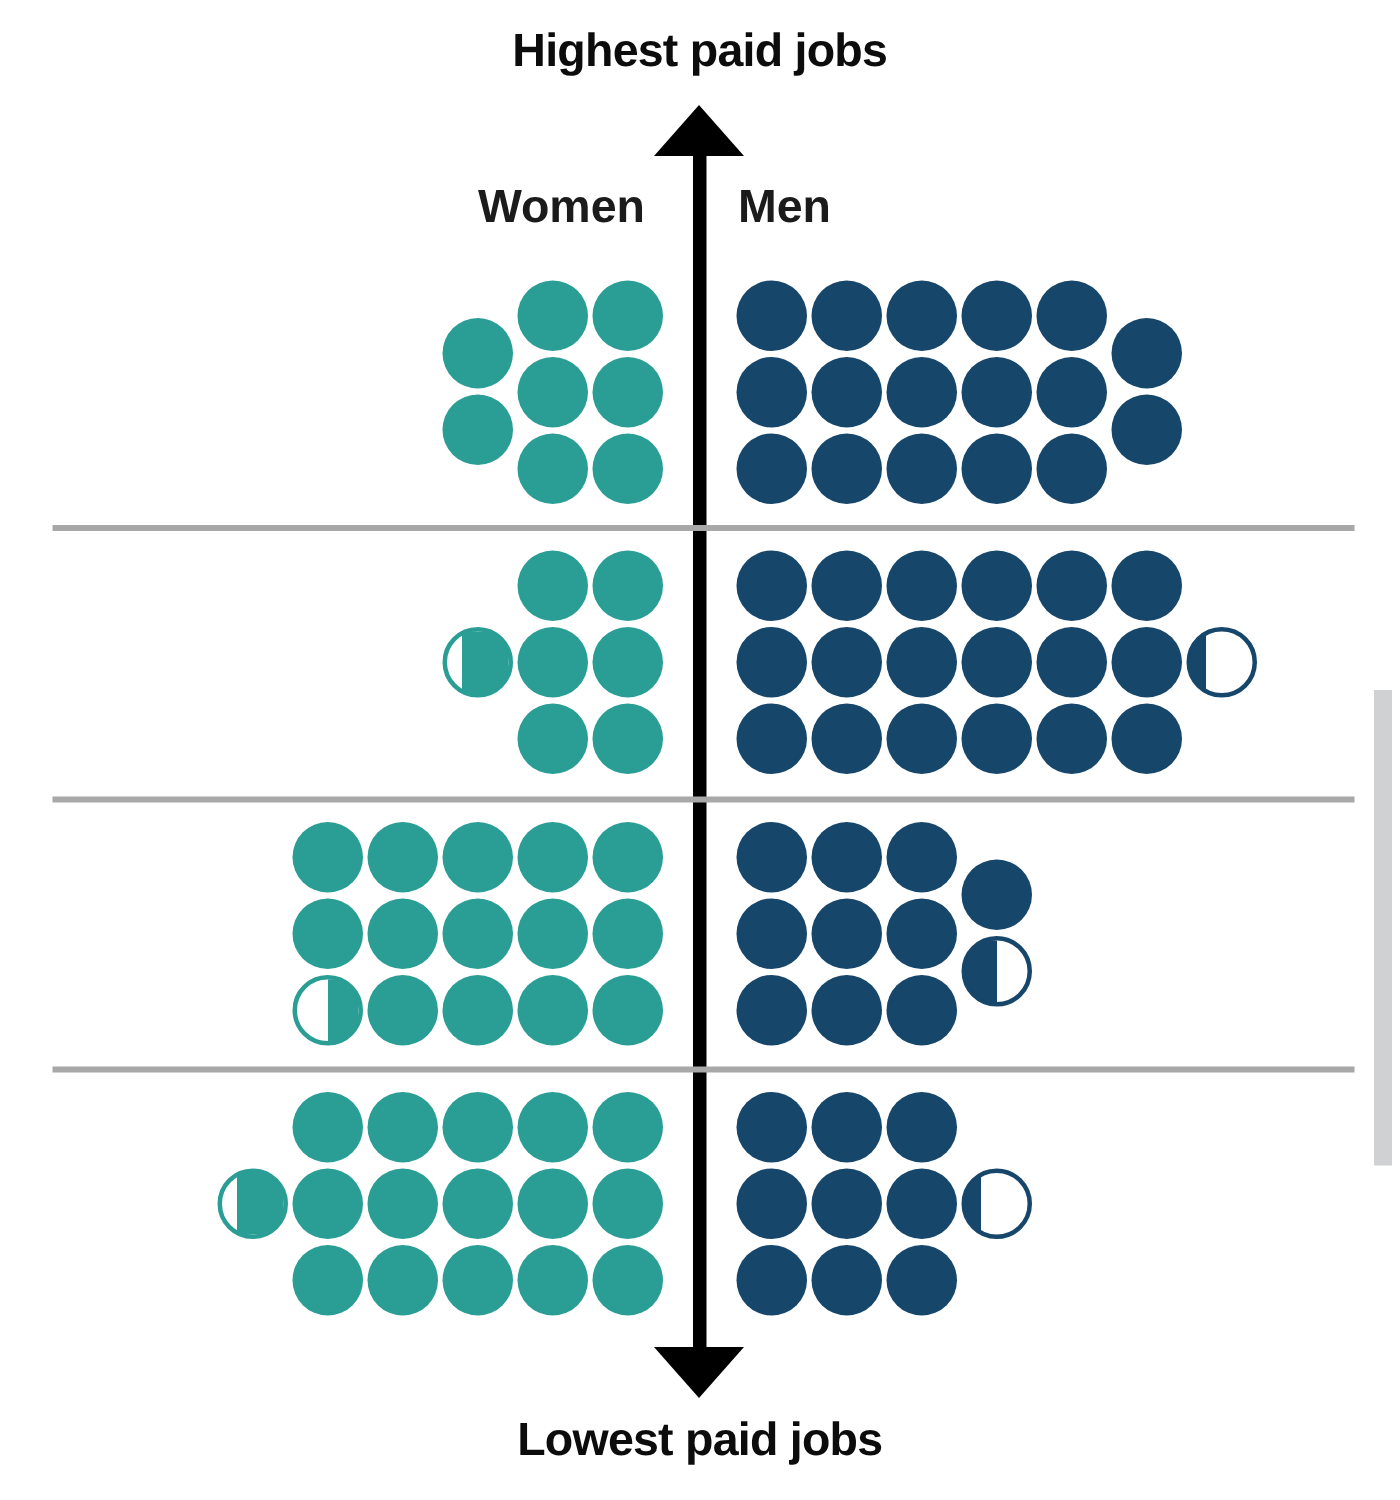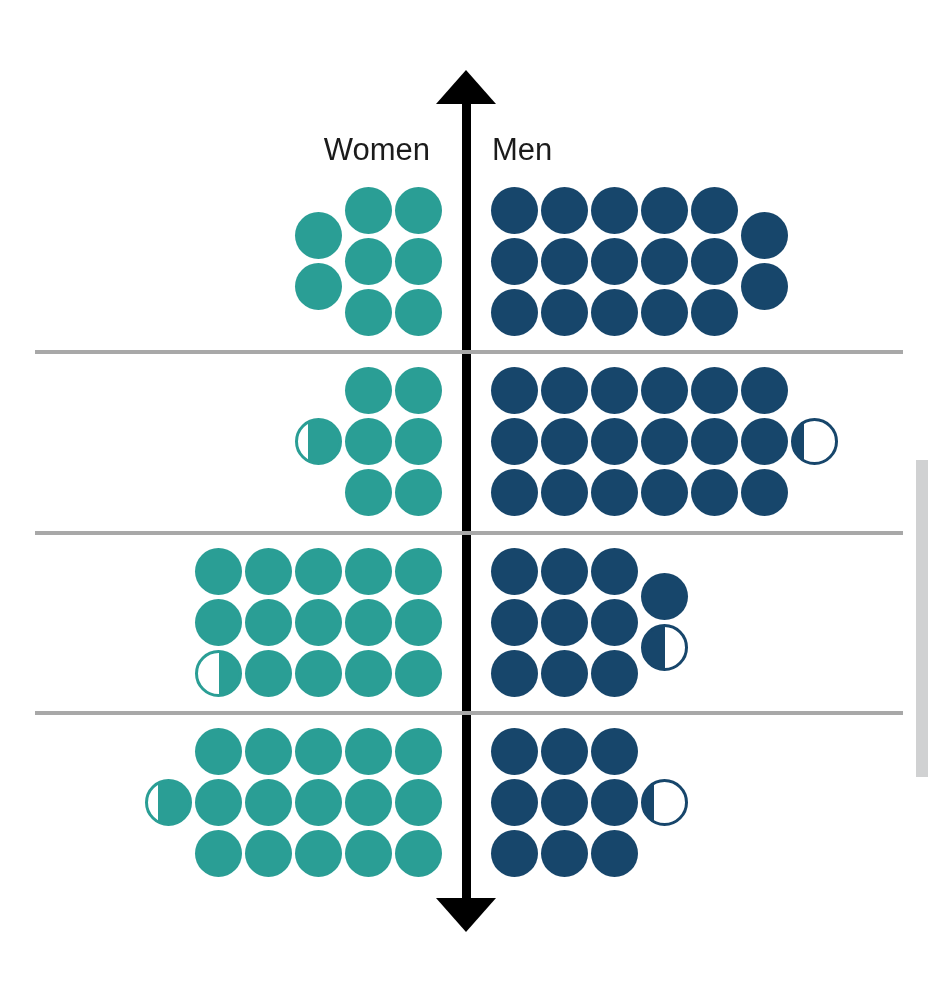--- a/index.html
+++ b/index.html
@@ -13,21 +13,21 @@
   .title{
     position:absolute;left:0;width:933px;
     text-align:center;
     font-size:31px;font-weight:700;color:#0c0c0c;
     letter-spacing:-0.5px;
   }
   .title-top{top:16px;}
   .title-bottom{top:942px;}
   .side-label{
     position:absolute;top:120px;
-    font-size:31px;font-weight:400;color:#1b1b1b;margin-top:12px;
+    font-size:31px;font-weight:700;color:#1b1b1b;
   }
   .label-women{right:503px;}
   .label-men{left:492px;}
   .axis-line{
     position:absolute;left:462px;top:100px;
     width:9px;height:802px;background:#000000;
   }
   .arrow-up{
     position:absolute;left:436px;top:70px;
     width:0;height:0;
@@ -56,20 +56,21 @@
   .scrollbar-thumb{
     position:absolute;left:916px;top:460px;
     width:12px;height:317px;background:#d0d1d2;
   }
 </style>
 </head>
 <body>
 
 <div class="canvas">
 
+  <div class="title title-top">Highest paid jobs</div>
 
   <div class="arrow-up"></div>
   <div class="axis-line"></div>
   <div class="arrow-down"></div>
 
   <div class="side-label label-women">Women</div>
 
   <div class="side-label label-men">Men</div>
 
   <div class="separator sep-1"></div>
@@ -175,16 +176,17 @@
       <div class="dot" style="left: 490.5px; top: 829.5px; background: rgb(23, 70, 107);"></div>
       <div class="dot" style="left: 540.5px; top: 727.5px; background: rgb(23, 70, 107);"></div>
       <div class="dot" style="left: 540.5px; top: 778.5px; background: rgb(23, 70, 107);"></div>
       <div class="dot" style="left: 540.5px; top: 829.5px; background: rgb(23, 70, 107);"></div>
       <div class="dot" style="left: 590.5px; top: 727.5px; background: rgb(23, 70, 107);"></div>
       <div class="dot" style="left: 590.5px; top: 778.5px; background: rgb(23, 70, 107);"></div>
       <div class="dot" style="left: 590.5px; top: 829.5px; background: rgb(23, 70, 107);"></div>
       <div class="dot" style="left: 640.5px; top: 778.5px; border: 3px solid rgb(23, 70, 107); background: linear-gradient(90deg, rgb(23, 70, 107) 25%, rgb(255, 255, 255) 25%);"></div>
     </div>
 
+  <div class="title title-bottom">Lowest paid jobs</div>
 
   <div class="scrollbar-thumb"></div>
 
 </div>
 
 </body></html>

